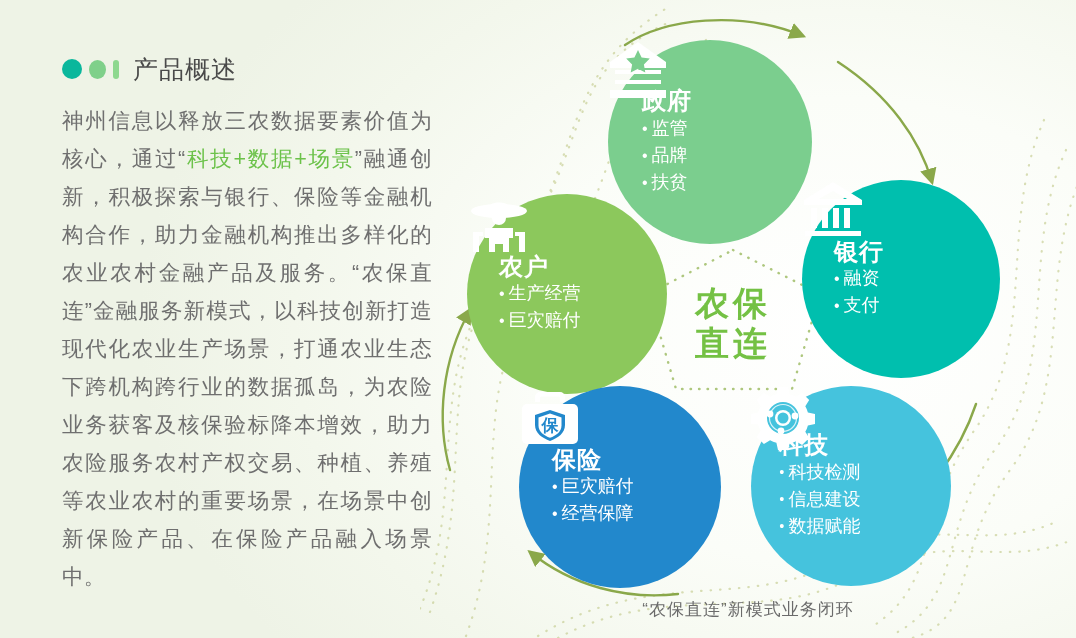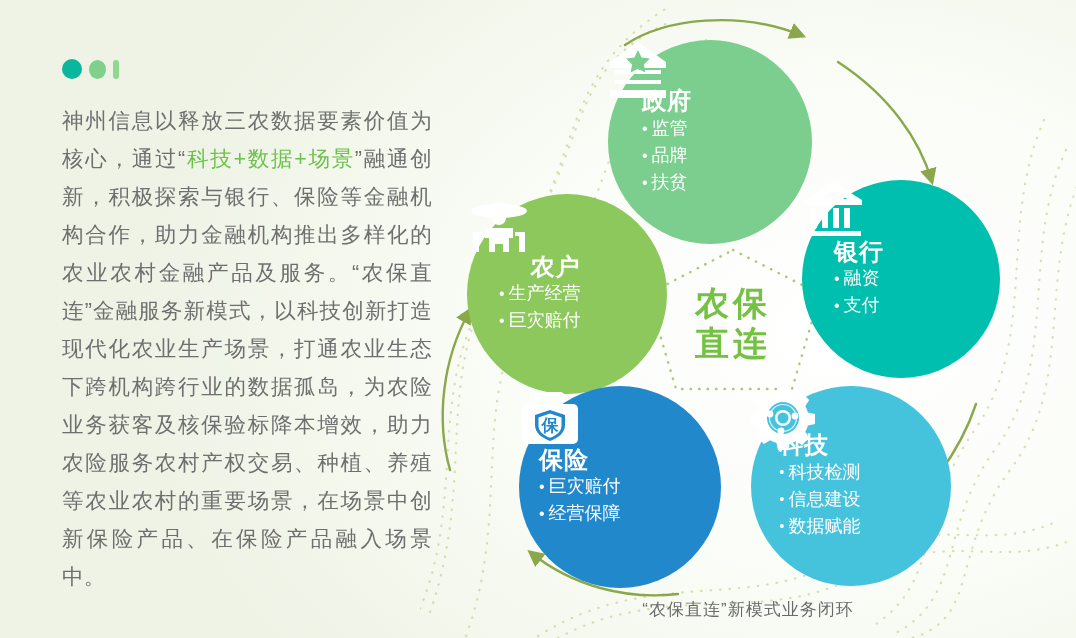--- a/index.html
+++ b/index.html
@@ -50,20 +50,21 @@
 </head>
 <body>
 
 <div id="stage">
 
   <div id="left">
     <div class="hdr">
       <span class="dot-a"></span>
       <span class="dot-b"></span>
       <span class="dot-c"></span>
+      <span class="hdr-title">产品概述</span>
     </div>
     <div id="body-text"><span>神州信息以释放三农数据要素价值为核心，通过“</span><span class="hl">科技+数据+场景</span><span>”融通创新，积极探索与银行、保险等金融机构合作，助力金融机构推出多样化的农业农村金融产品及服务。“农保直连”金融服务新模式，以科技创新打造现代化农业生产场景，打通农业生态下跨机构跨行业的数据孤岛，为农险业务获客及核保验标降本增效，助力农险服务农村产权交易、种植、养殖等农业农村的重要场景，在场景中创新保险产品、在保险产品融入场景中。</span></div>
   </div>
 
   <div id="diagram">
 
     <svg width="656" height="638" viewBox="0 0 656 638">
       <g fill="none" stroke="#bcc47e" stroke-width="2.2" stroke-linecap="round" stroke-dasharray="0.5 9" opacity=".55">
         <path d="M10,612 C60,470 5,360 95,250 C170,158 140,70 250,22"></path>
         <path d="M-8,626 C55,500 -5,380 85,268 C165,172 132,78 250,6"></path>
@@ -96,21 +97,21 @@
         <svg width="64" height="60" viewBox="0 0 64 60" fill="#fff">
           <ellipse cx="32" cy="17" rx="28" ry="7"></ellipse>
           <path d="M20,16 C20,6 44,6 44,16 Z"></path>
           <circle cx="32" cy="24" r="7"></circle>
           <path d="M18,34 h28 v10 h-28 z"></path>
           <path d="M6,38 h10 v4 h-4 v16 h-6 z"></path>
           <path d="M48,38 h10 v20 h-6 v-16 h-4 z"></path>
           <path d="M22,44 h20 v14 h-6 v-8 h-8 v8 h-6 z"></path>
         </svg>
       </span>
-      <span class="txt" style="margin-left:14px;text-align:right;">
+      <span class="txt" style="margin-left:14px;">
         <div class="ttl">农户</div>
         <div class="bul">生产经营</div>
         <div class="bul">巨灾赔付</div>
       </span>
     </div>
 
     <div class="circ" id="c-gov">
       <span class="ico" style="margin-left:20px;">
         <svg width="60" height="62" viewBox="0 0 60 62" fill="#fff">
           <path d="M30,2 L58,22 v6 H2 v-6 Z"></path>
@@ -172,21 +173,21 @@
     <div class="circ" id="c-ins">
       <span class="ico" style="margin-left:14px;">
         <svg width="62" height="62" viewBox="0 0 62 62" fill="#fff">
           <path d="M21,6 h20 a5,5 0 0 1 5,5 v5 h-5 v-4 a1.5,1.5 0 0 0 -1.5,-1.5 h-17 A1.5,1.5 0 0 0 21,12 v4 h-5 v-5 A5,5 0 0 1 21,6 z"></path>
           <rect x="3" y="18" width="56" height="40" rx="5"></rect>
           <path d="M31,24 l15,5 v10 c0,8 -7,13 -15,16 -8,-3 -15,-8 -15,-16 V29 z" fill="#2288cc"></path>
           <path d="M31,27.5 l11.5,3.9 v8 c0,6.2 -5.4,10.1 -11.5,12.4 -6.1,-2.3 -11.5,-6.2 -11.5,-12.4 v-8 z" fill="#fff"></path>
           <text x="31" y="45" font-size="17" font-weight="700" fill="#2288cc" text-anchor="middle" font-family="'Liberation Sans',sans-serif">保</text>
         </svg>
       </span>
-      <span class="txt" style="margin-left:6px;">
+      <span class="txt" style="margin-left:19px;">
         <div class="ttl">保险</div>
         <div class="bul">巨灾赔付</div>
         <div class="bul">经营保障</div>
       </span>
     </div>
 
     <div id="center-badge">
       <div class="center-line">农保</div>
       <div class="center-line">直连</div>
     </div>

